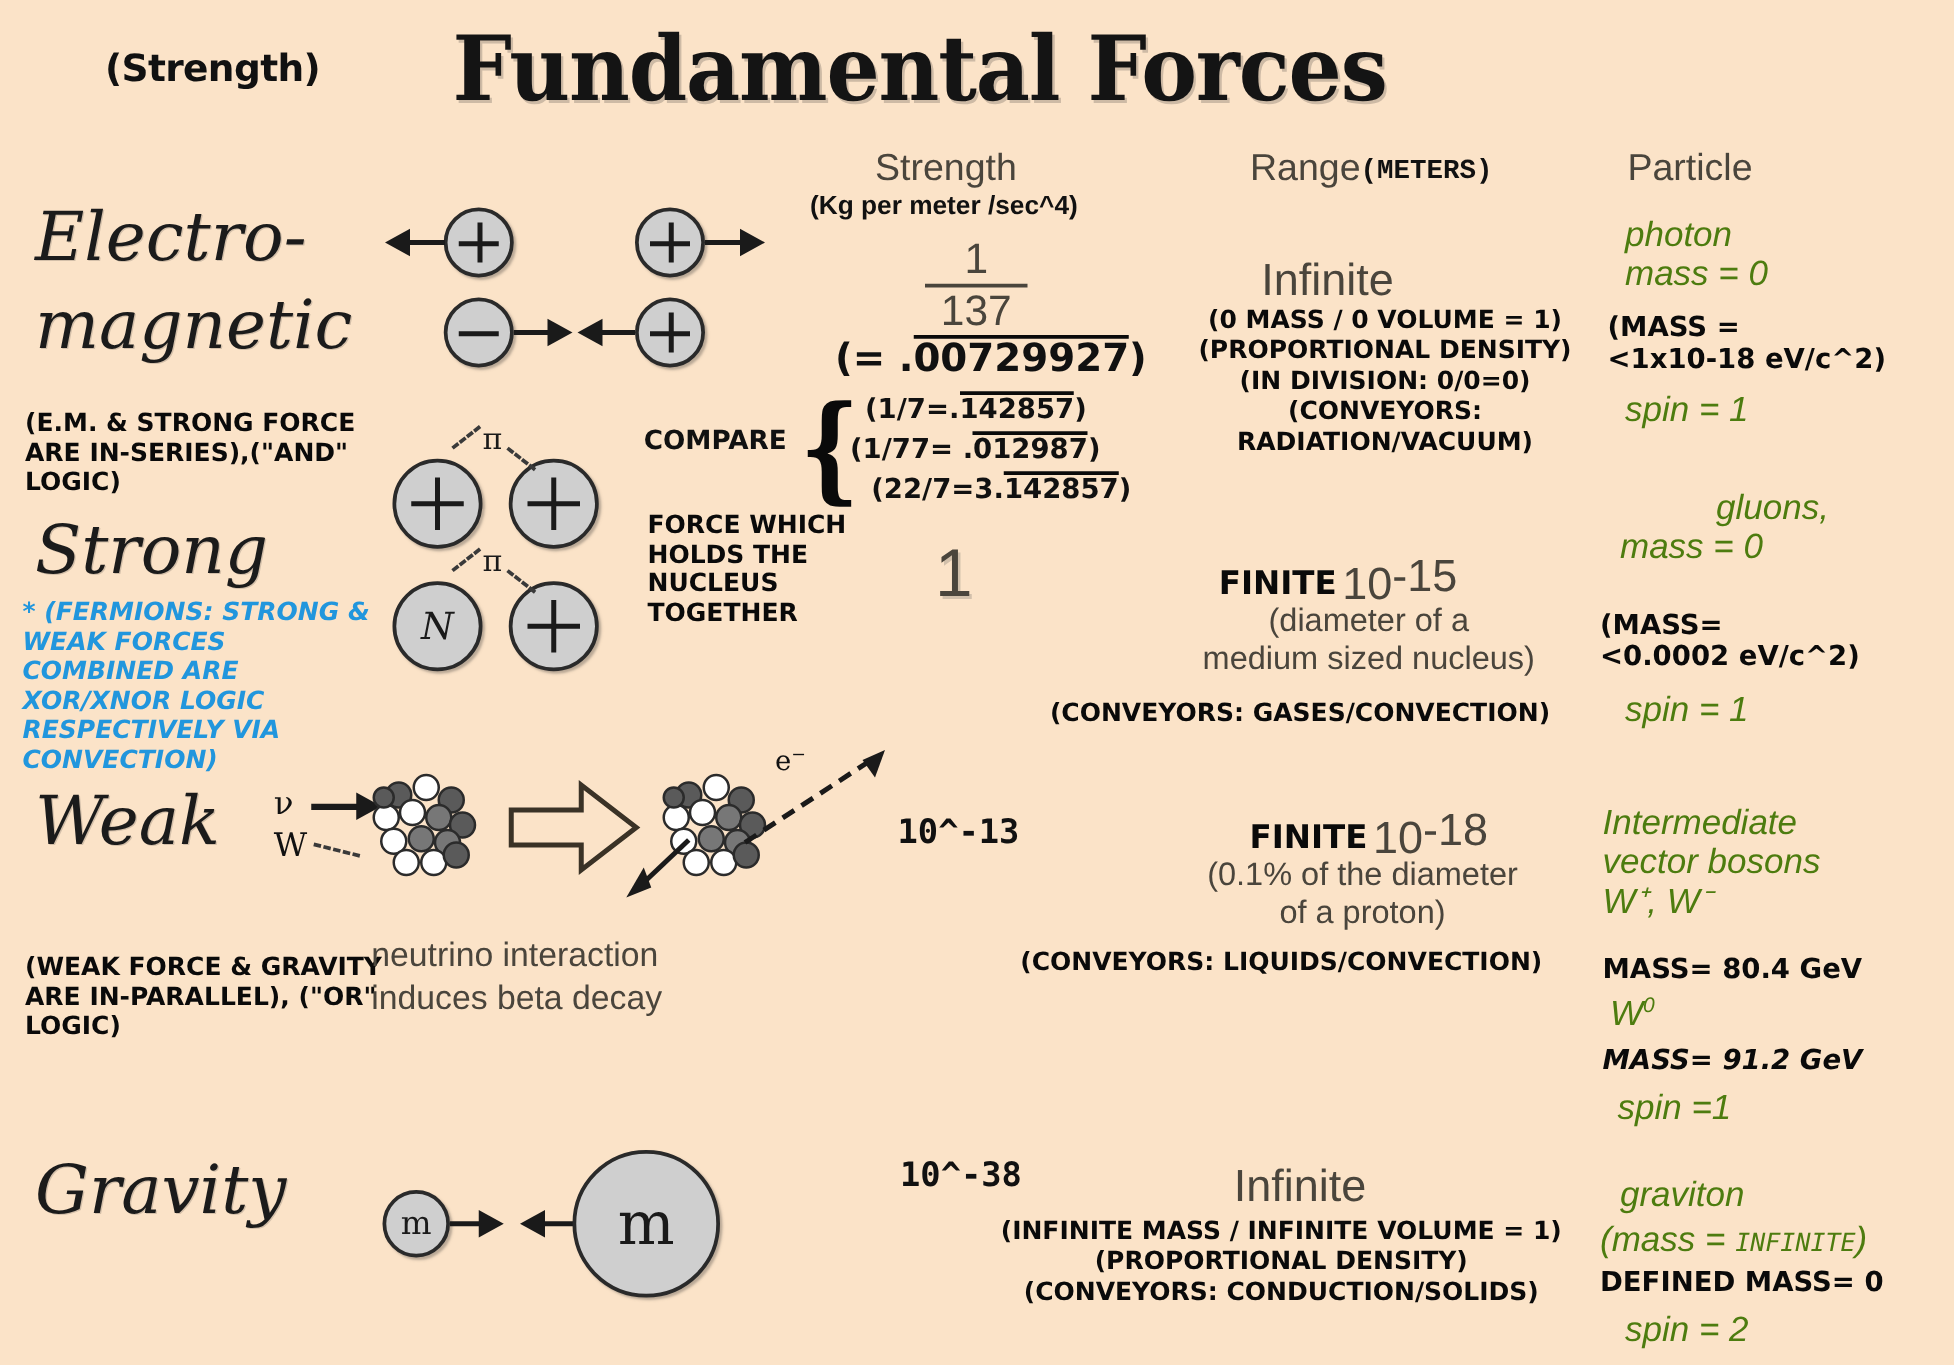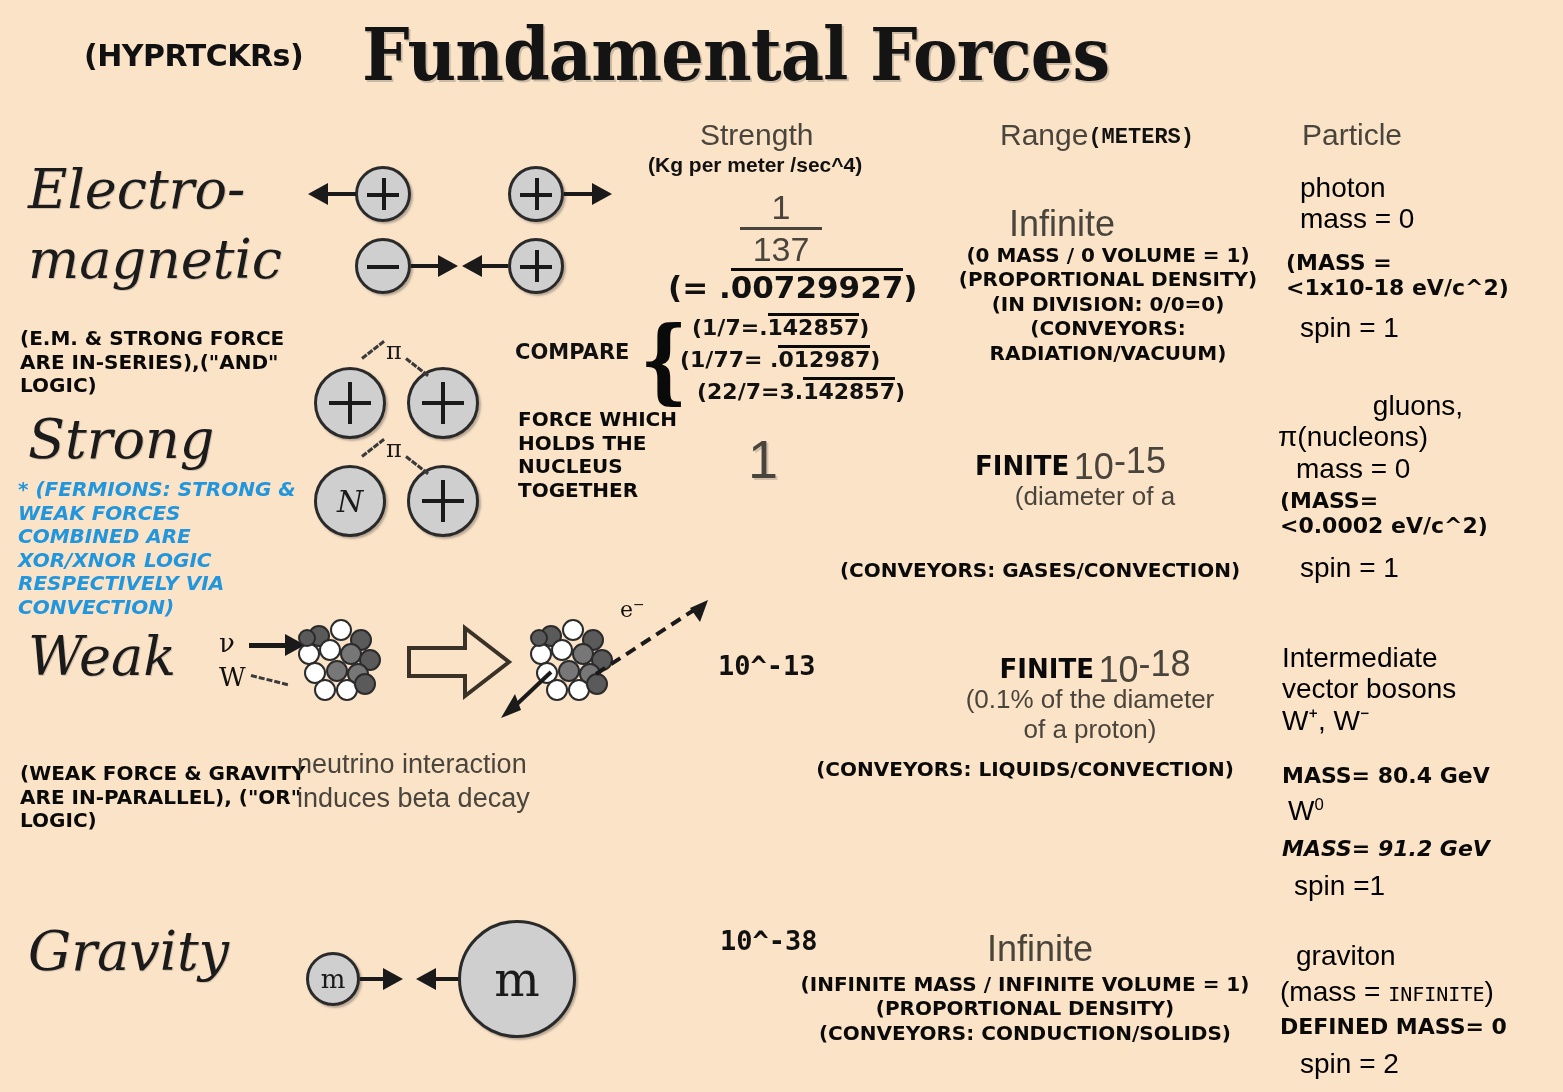--- a/index.html
+++ b/index.html
@@ -173,21 +173,21 @@
   #weak-conv { left: 790px; top: 757px; width: 470px; }
 
   #grav-range { left: 987px; top: 928px; }
   #grav-range-sub { left: 790px; top: 972px; width: 470px; }
 
   sup.exp { font-size: 0.58em; vertical-align: super; }
 
   
   .part-grey {
     font-family: "Liberation Sans", sans-serif;
-    font-size: 28px; color: #000000; line-height: 1.12;
+    font-size: 28px; color: #4d7c0f; line-height: 1.12; font-style: italic;
   }
   .part-black {
     font-family: "DejaVu Sans", sans-serif;
     font-weight: bold; font-size: 22px; color:#0a0a0a; line-height:1.15;
   }
   #p-photon { left: 1300px; top: 172px; }
   #p-photon-mass { left: 1286px; top: 250px; width: 275px; }
   #p-photon-spin { left: 1300px; top: 312px; }
 
   #p-gluons { left: 1278px; top: 390px; width: 280px; }
@@ -235,21 +235,21 @@
 
   #weak-caption {
     left: 297px; top: 748px;
     font-family: "Liberation Sans", sans-serif;
     font-size: 27px; color: #4a453c; line-height: 1.25;
   }
 </style>
 </head>
 <body>
 
-<div class="abs" id="hyprtckrs">(HYPRTCKRs)</div>
+<div class="abs" id="hyprtckrs">(Strength)</div>
 <div class="abs" id="main-title">Fundamental Forces</div>
 
 <div class="abs col-head" id="strength-head">Strength</div>
 <div class="abs" id="strength-sub">(Kg per meter /sec^4)</div>
 <div class="abs col-head" id="range-head">
   <span>Range</span><span class="meters">(METERS)</span>
 </div>
 <div class="abs col-head" id="particle-head">Particle</div>
 
 <div class="abs force-name" id="em-name-1">Electro-</div>
@@ -360,26 +360,26 @@
 
 <div class="abs note" id="note-nucleus">FORCE WHICH HOLDS THE NUCLEUS TOGETHER</div>
 <div class="abs" id="strong-strength">1</div>
 
 <div class="abs" id="strong-range">
   <span class="fin">FINITE</span>
   <span class="ten">10</span><sup class="exp ten">-15</sup>
 </div>
 <div class="abs range-grey" id="strong-range-grey">
   <div>(diameter of a</div>
+  <div>medium sized nucleus)</div>
 </div>
 <div class="abs range-sub" id="strong-conv">(CONVEYORS: GASES/CONVECTION)</div>
 
 <div class="abs part-grey" id="p-gluons">
   <div style="text-align:center;">gluons,</div>
-  <div>π(nucleons)</div>
   <div style="padding-left:18px;">mass = 0</div>
 </div>
 <div class="abs part-black" id="p-gluon-mass">
   <div>(MASS=</div>
   <div>&lt;0.0002 eV/c^2)</div>
 </div>
 <div class="abs part-grey" id="p-gluon-spin">spin = 1</div>
 
 <div class="abs force-name" id="weak-name">Weak</div>
 <div class="abs note" id="note-weak">(WEAK FORCE &amp; GRAVITY ARE IN-PARALLEL), ("OR" LOGIC)</div>

